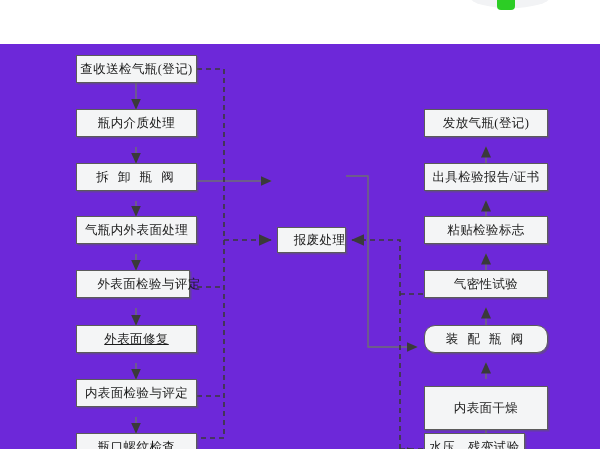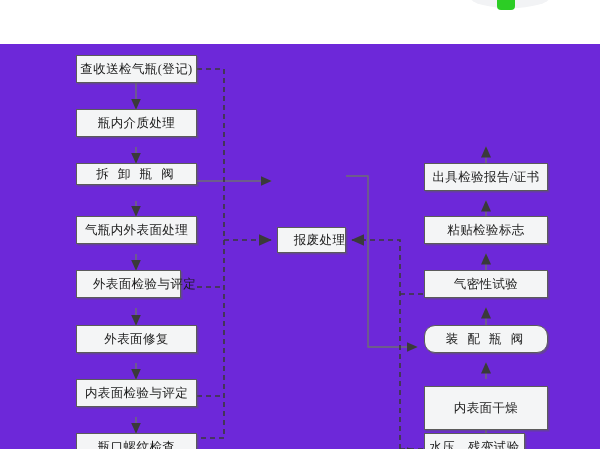--- a/index.html
+++ b/index.html
@@ -147,35 +147,36 @@
 
       <path class="dashed" d="M423,250 L400,250"></path>
 
       <path class="dashed" d="M423,405 L400,405"></path>
     </svg>
 
     <div class="node" style="left:76px;  top:11px;  width:121px; height:28px;">查收送检气瓶(登记)</div>
 
     <div class="node" style="left:76px;  top:65px;  width:121px; height:28px;">瓶内介质处理</div>
 
-    <div class="node wide-space" style="left:76px;  top:119px; width:121px; height:22px;">拆 卸 瓶 阀</div>
+    <div class="node wide-space" style="left:76px;  top:119px; width:121px; height:28px;">拆 卸 瓶 阀</div>
 
     <div class="node" style="left:76px;  top:172px; width:121px; height:28px;">气瓶内外表面处理</div>
 
-    <div class="node" style="left:76px;  top:226px; width:105px; height:28px;padding-left:32px;">外表面检验与评定</div>
+    <div class="node" style="left:76px;  top:226px; width:114px; height:28px;padding-left:32px;">外表面检验与评定</div>
 
-    <div class="node" style="left:76px;  top:281px; width:121px; height:28px;">外表面修复</div>
+    <div class="node" style="left:76px;  top:281px; width:121px; height:28px;text-decoration:underline;">外表面修复</div>
 
     <div class="node" style="left:76px;  top:335px; width:121px; height:28px;">内表面检验与评定</div>
 
     <div class="node" style="left:76px;  top:389px; width:121px; height:28px;">瓶口螺纹检查</div>
 
 
     <div class="node" style="left:277px; top:183px; width:69px;  height:26px;padding-left:16px;">报废处理</div>
 
+    <div class="node" style="left:424px; top:65px;  width:124px; height:28px;">发放气瓶(登记)</div>
 
     <div class="node" style="left:424px; top:172px; width:124px; height:28px;">粘贴检验标志</div>
 
     <div class="node" style="left:424px; top:119px; width:124px; height:28px;">出具检验报告/证书</div>
 
     <div class="node" style="left:424px; top:226px; width:124px; height:28px;text-align:right;">气密性试验</div>
 
     <div class="node wide-space" style="left:424px; top:281px; width:124px; height:28px;border-radius:11px;">装 配 瓶 阀</div>
 
     <div class="node" style="left:424px; top:342px; width:124px; height:44px;">内表面干燥</div>

